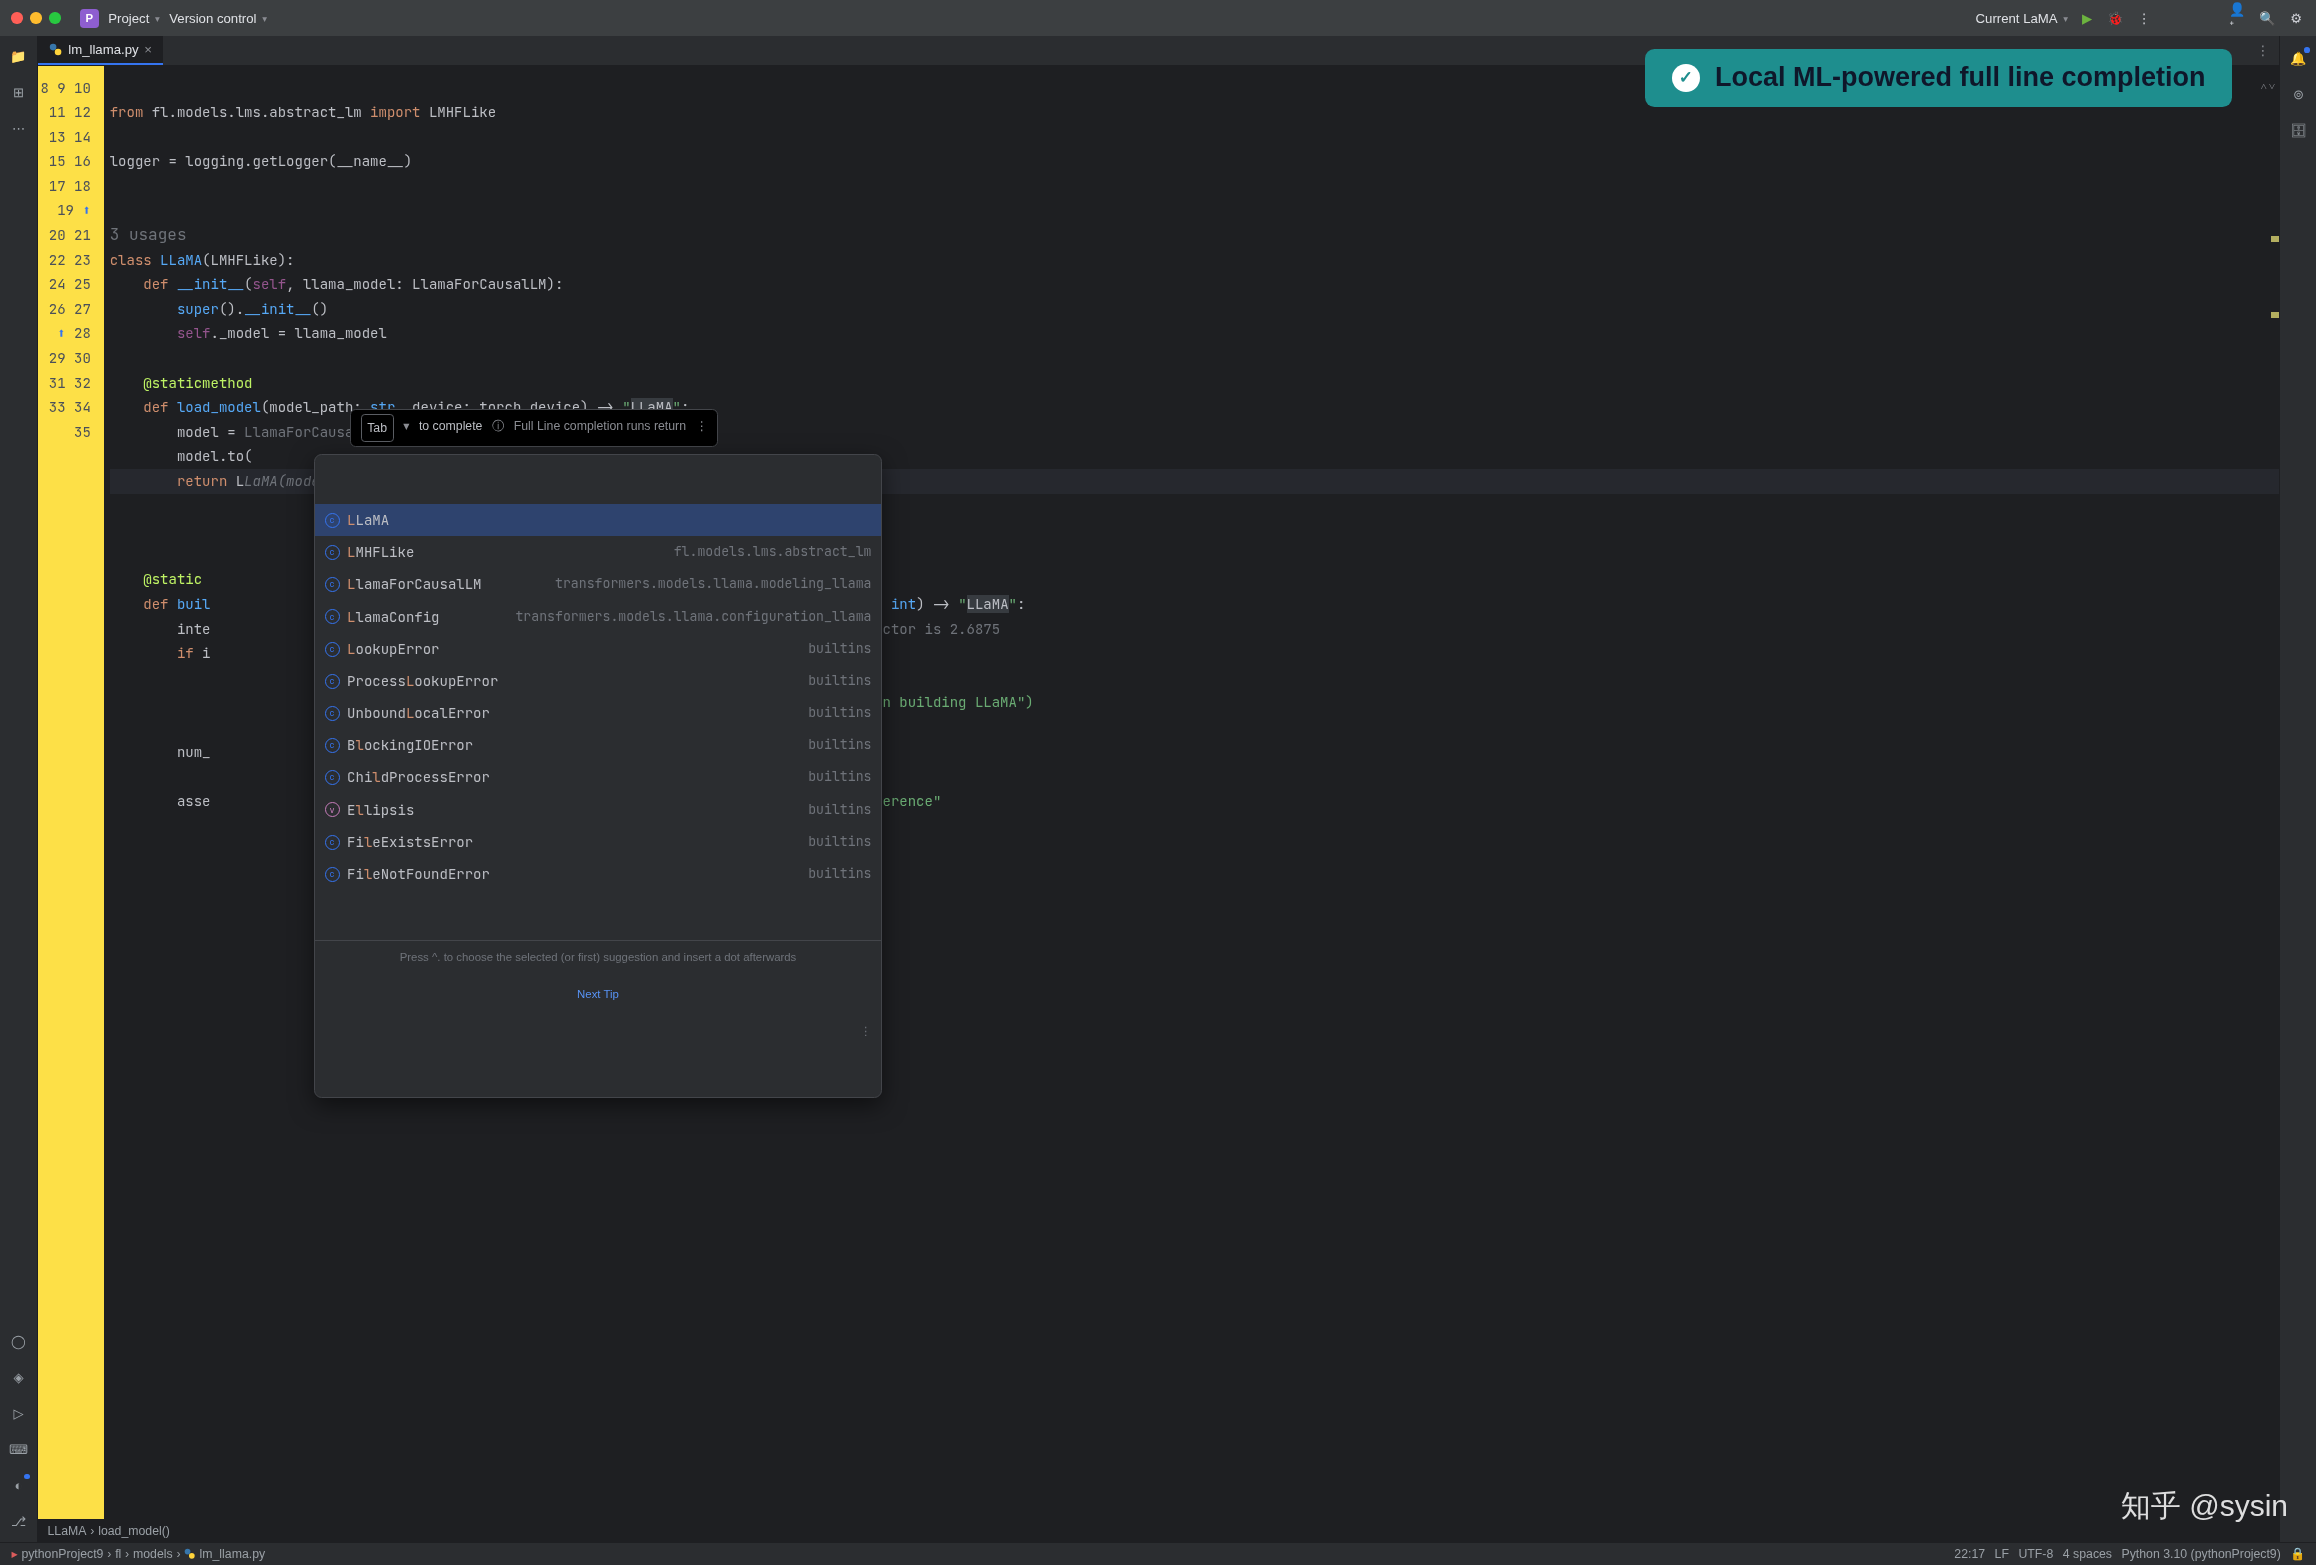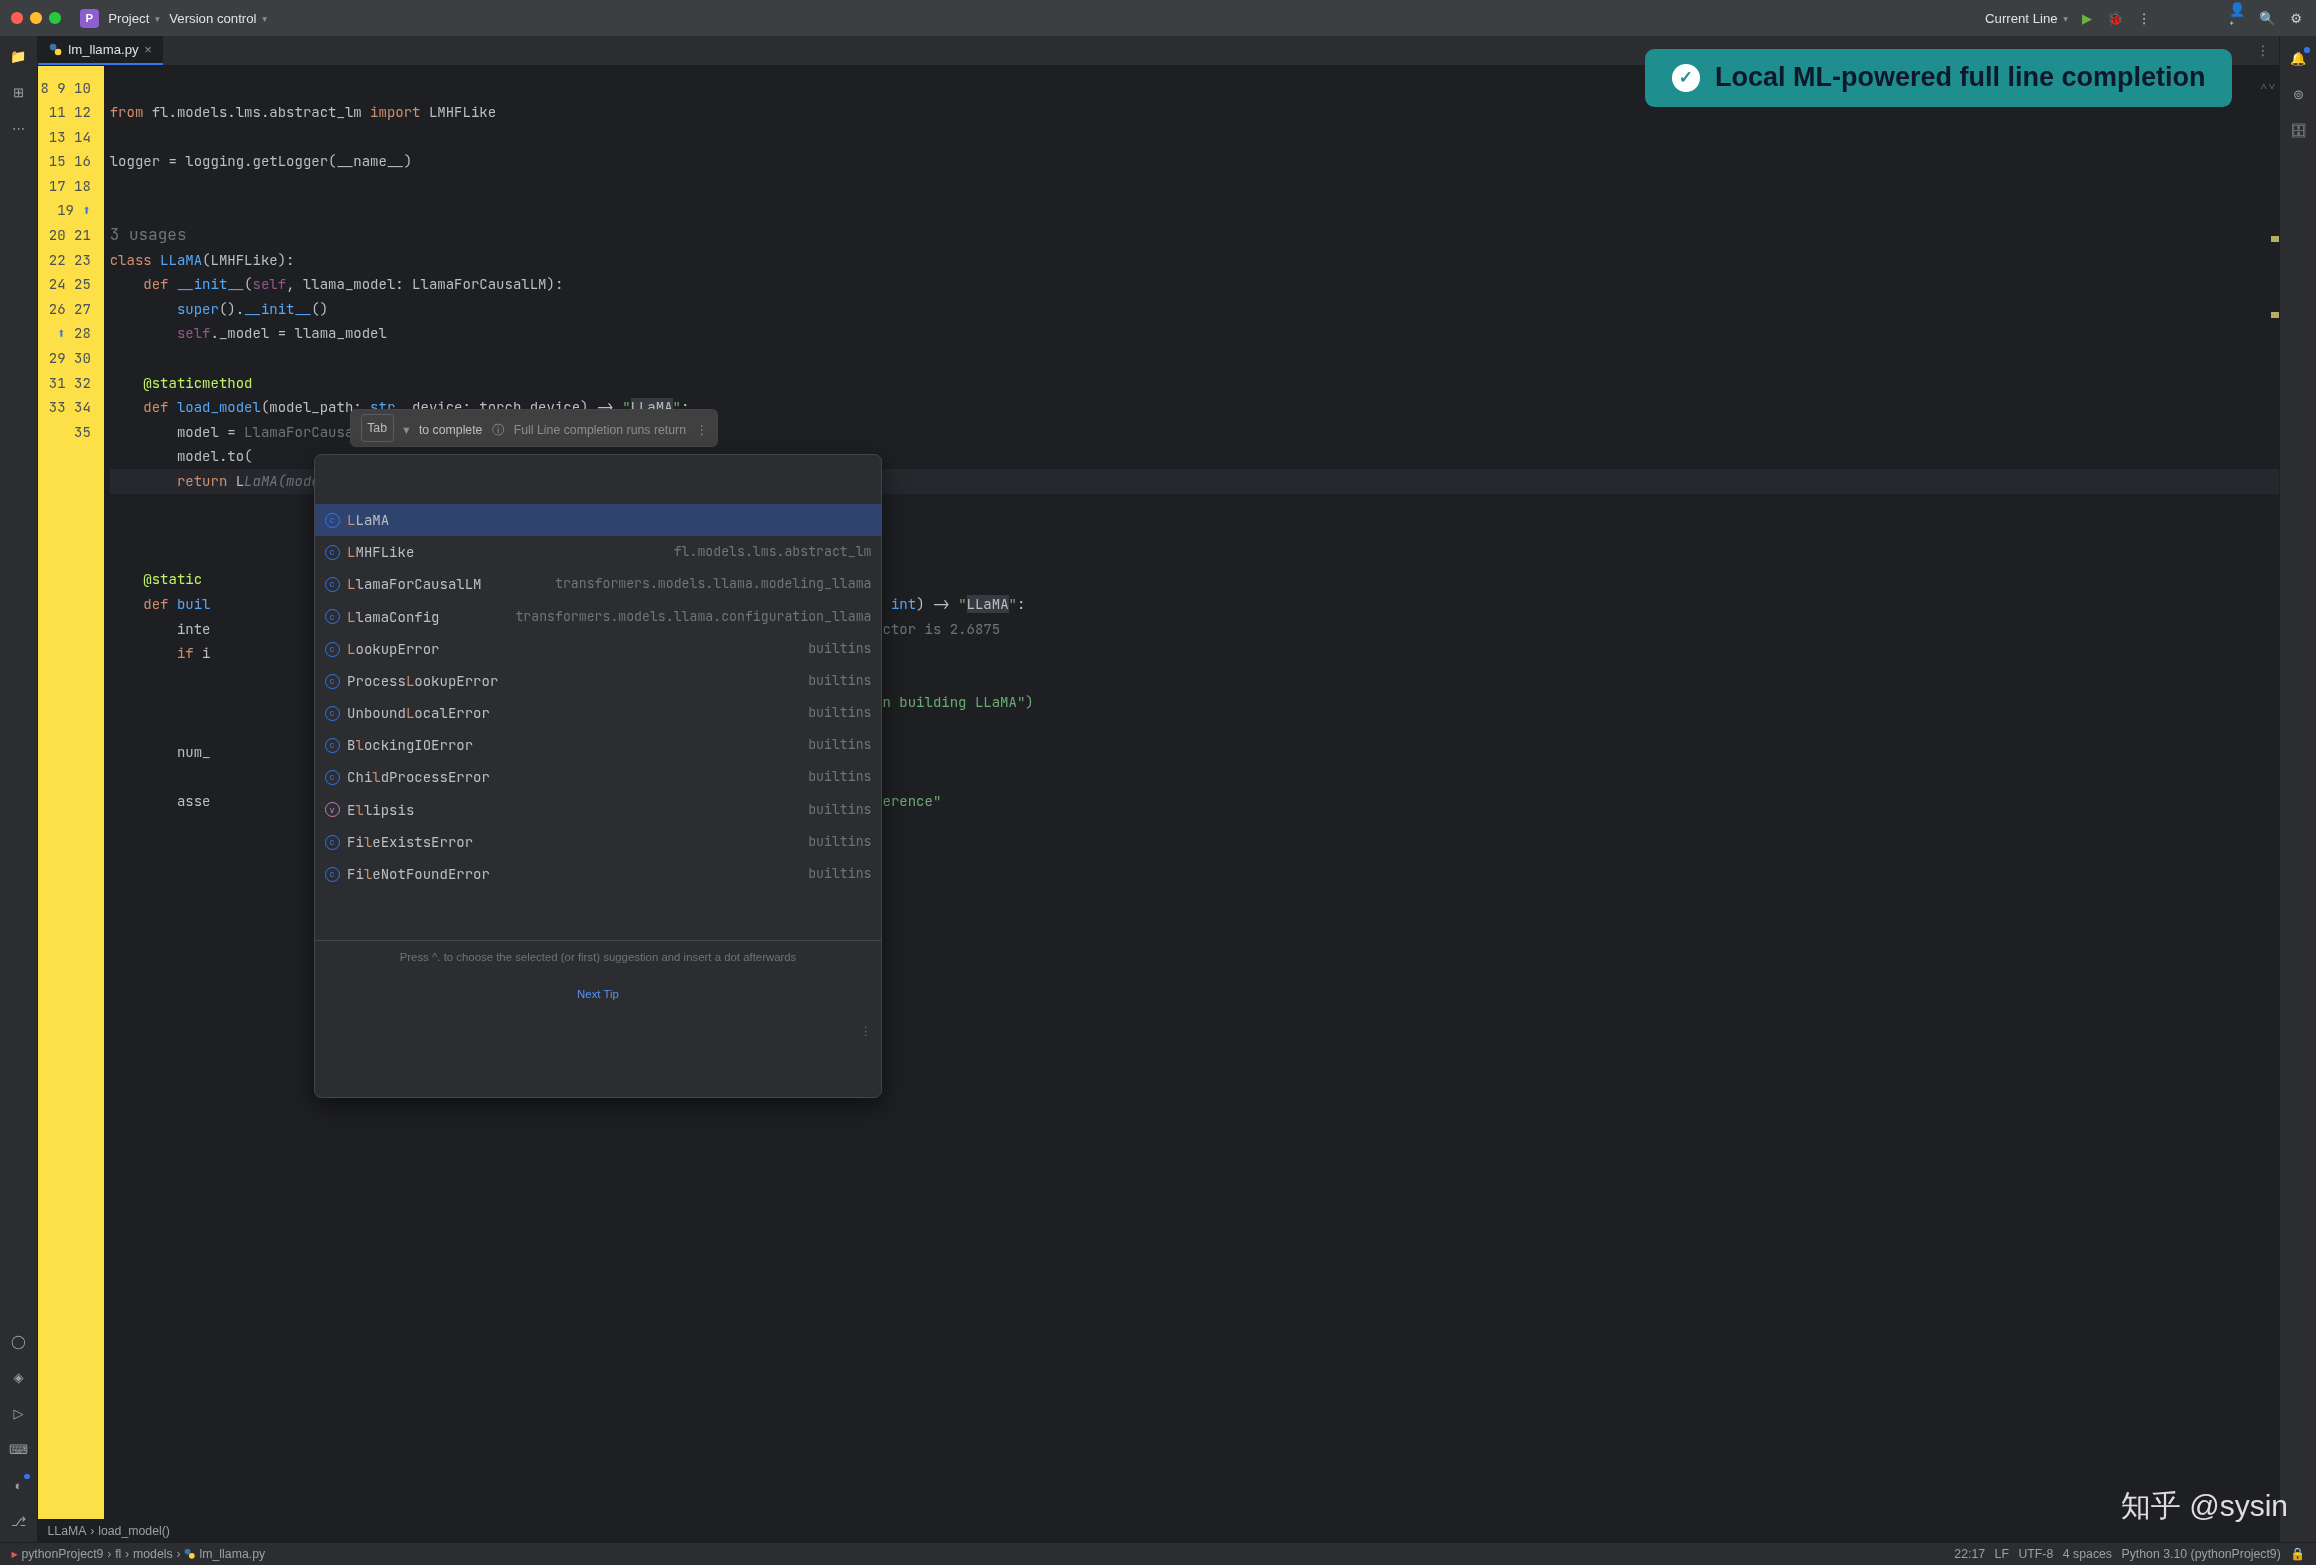--- a/index.html
+++ b/index.html
@@ -67,22 +67,22 @@
 .self { color:#94558d; }
 .dec { color:#bef264; }
 .dim { color:#6f737a; }
 .usages { color:#6f737a; font-size:16px; }
 .ghostline { color:#6f737a; font-style: italic; }
 .curline { background:#26282e; display:inline-block; width:100%; }
 .hl { background:#373b40; }
 
 .hint-pill {
   position:absolute; left:246px; top:343px;
-  background:#404040; border:0.9px solid #43454a; border-radius:5.7px;
-  display:flex; align-items:flex-end; gap:9.5px; padding:3.8px 9.5px; color:#bcbec4;
+  background:#000000; border:0.9px solid #43454a; border-radius:5.7px;
+  display:flex; align-items:flex-start; gap:9.5px; padding:3.8px 9.5px; color:#bcbec4;
   font-family:-apple-system,sans-serif; font-size:12.3px;
 }
 .hint-pill .badge { border:0.9px solid #5a5d63; border-radius:3.8px; padding:0.9px 5.7px;}
 .hint-pill .info { color:#8a8c92;}
 
 .popup {
   position:absolute; left:210px; top:388px; width:568px;
   background:#2b2d30; border:0.9px solid #43454a; border-radius:7.6px;
   box-shadow: 0 7.6px 23px rgba(0,0,0,.5);
   font-family:-apple-system,sans-serif;
@@ -128,21 +128,21 @@
 <div class="titlebar">
   <div class="traffic-lights">
     <div class="tl tl-red"></div>
     <div class="tl tl-yellow"></div>
     <div class="tl tl-green"></div>
   </div>
   <div class="proj-badge">P</div>
   <div class="tb-item chev">Project</div>
   <div class="tb-item chev">Version control</div>
   <div class="tb-spacer"></div>
-  <div class="tb-item chev">Current Line</div>
+  <div class="tb-item chev">Current LaMA</div>
   <div class="tb-icon run-icon">▶</div>
   <div class="tb-icon bug-icon">🐞</div>
   <div class="tb-icon">⋮</div>
   <div style="width:57px"></div>
   <div class="tb-icon">👤⁺</div>
   <div class="tb-icon">🔍</div>
   <div class="tb-icon">⚙</div>
 </div>
 
 <div class="main-row">

